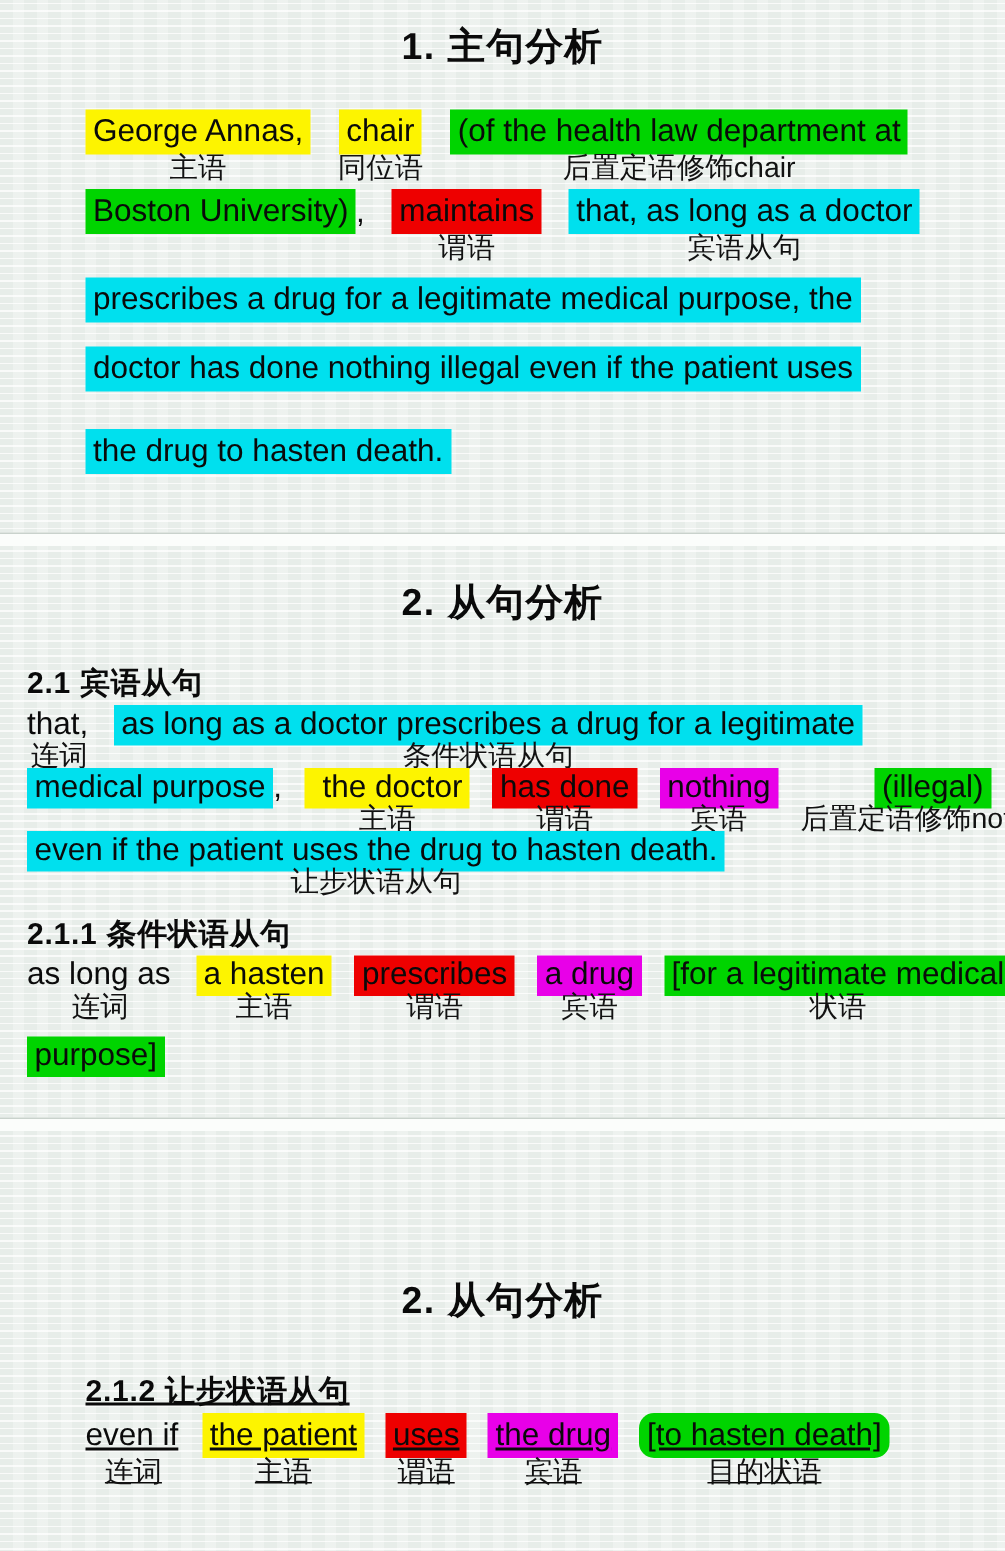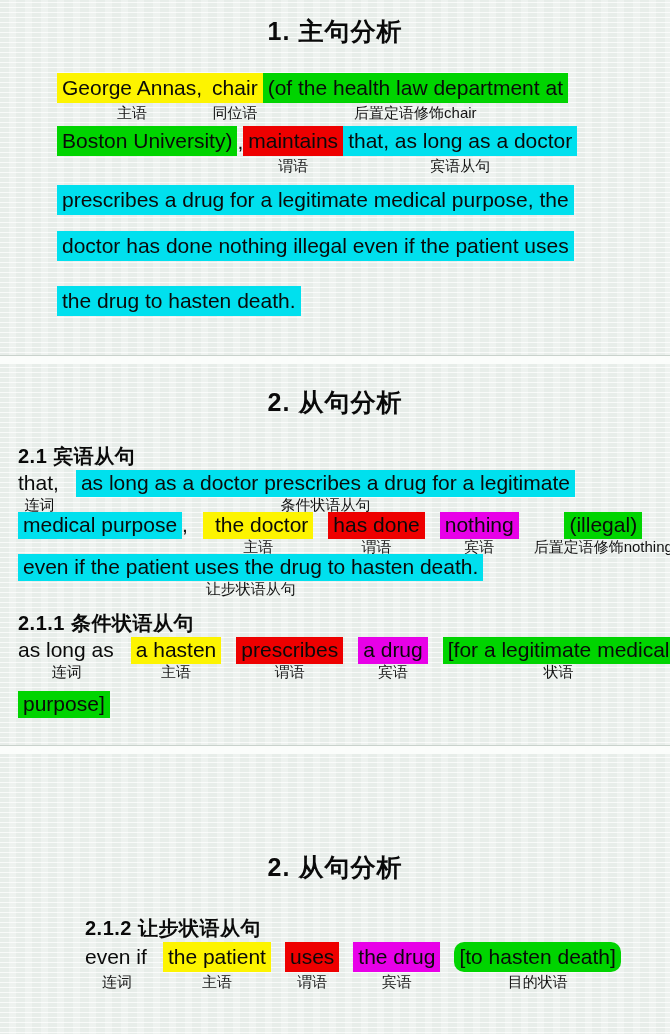--- a/index.html
+++ b/index.html
@@ -29,50 +29,50 @@
     text-align: center;
     letter-spacing: 1px;
   }
   .sec0 .sec-title { padding-top: 15px; margin-bottom: 26px; }
   .sec1 .sec-title { padding-top: 22px; margin-bottom: 26px; }
   .sec2 .sec-title { padding-top: 97px; margin-bottom: 33px; }
 
   .sec-body { padding-right: 6px; }
   .sec0 .sec-body { padding-left: 57px; }
   .sec1 .sec-body { padding-left: 18px; }
-  .sec2 .sec-body { padding-left: 85px; }
+  .sec2 .sec-body { padding-left: 57px; text-decoration: underline; }
 
   .subheading {
     font-weight: bold;
     font-size: 20px;
     line-height: 24px;
     margin-bottom: 2px;
     letter-spacing: 0.5px;
   }
 
   .line { display: flex; align-items: flex-start; flex-wrap: nowrap; }
-  .sec0 .line { }
+  .sec0 .line { gap: 18px; }
   .sec1 .line { gap: 15px; }
   .sec2 .line { gap: 14px; }
 
   .unit { display: inline-flex; flex-direction: column; align-items: center; flex: none; }
   .seg { display: inline-flex; align-items: flex-end; }
   .hl {
     display: inline-block;
     font-size: 21px;
     white-space: nowrap;
     padding: 2px 5px 3px;
   }
   .sec0 .hl { line-height: 25px; }
   .sec1 .hl { line-height: 24px; padding: 1px 5px 2px; }
   .sec2 .hl { line-height: 25px; }
   .hl.nohl { background: transparent !important; padding-left: 0; padding-right: 2px; }
   .suffix { font-size: 21px; line-height: 25px; padding-bottom: 2px; }
   .lab {
-    font-size: 15px;
+    font-size: 19px;
     line-height: 16px;
     margin-top: 2px;
     white-space: nowrap;
     color: #121212;
   }
   .sec1 .lab { line-height: 15px; margin-top: 0; }
 
   
   .sec0 .sec-body > :nth-child(1) { margin-bottom: 5px; }
   .sec0 .sec-body > :nth-child(2) { margin-bottom: 11px; }

